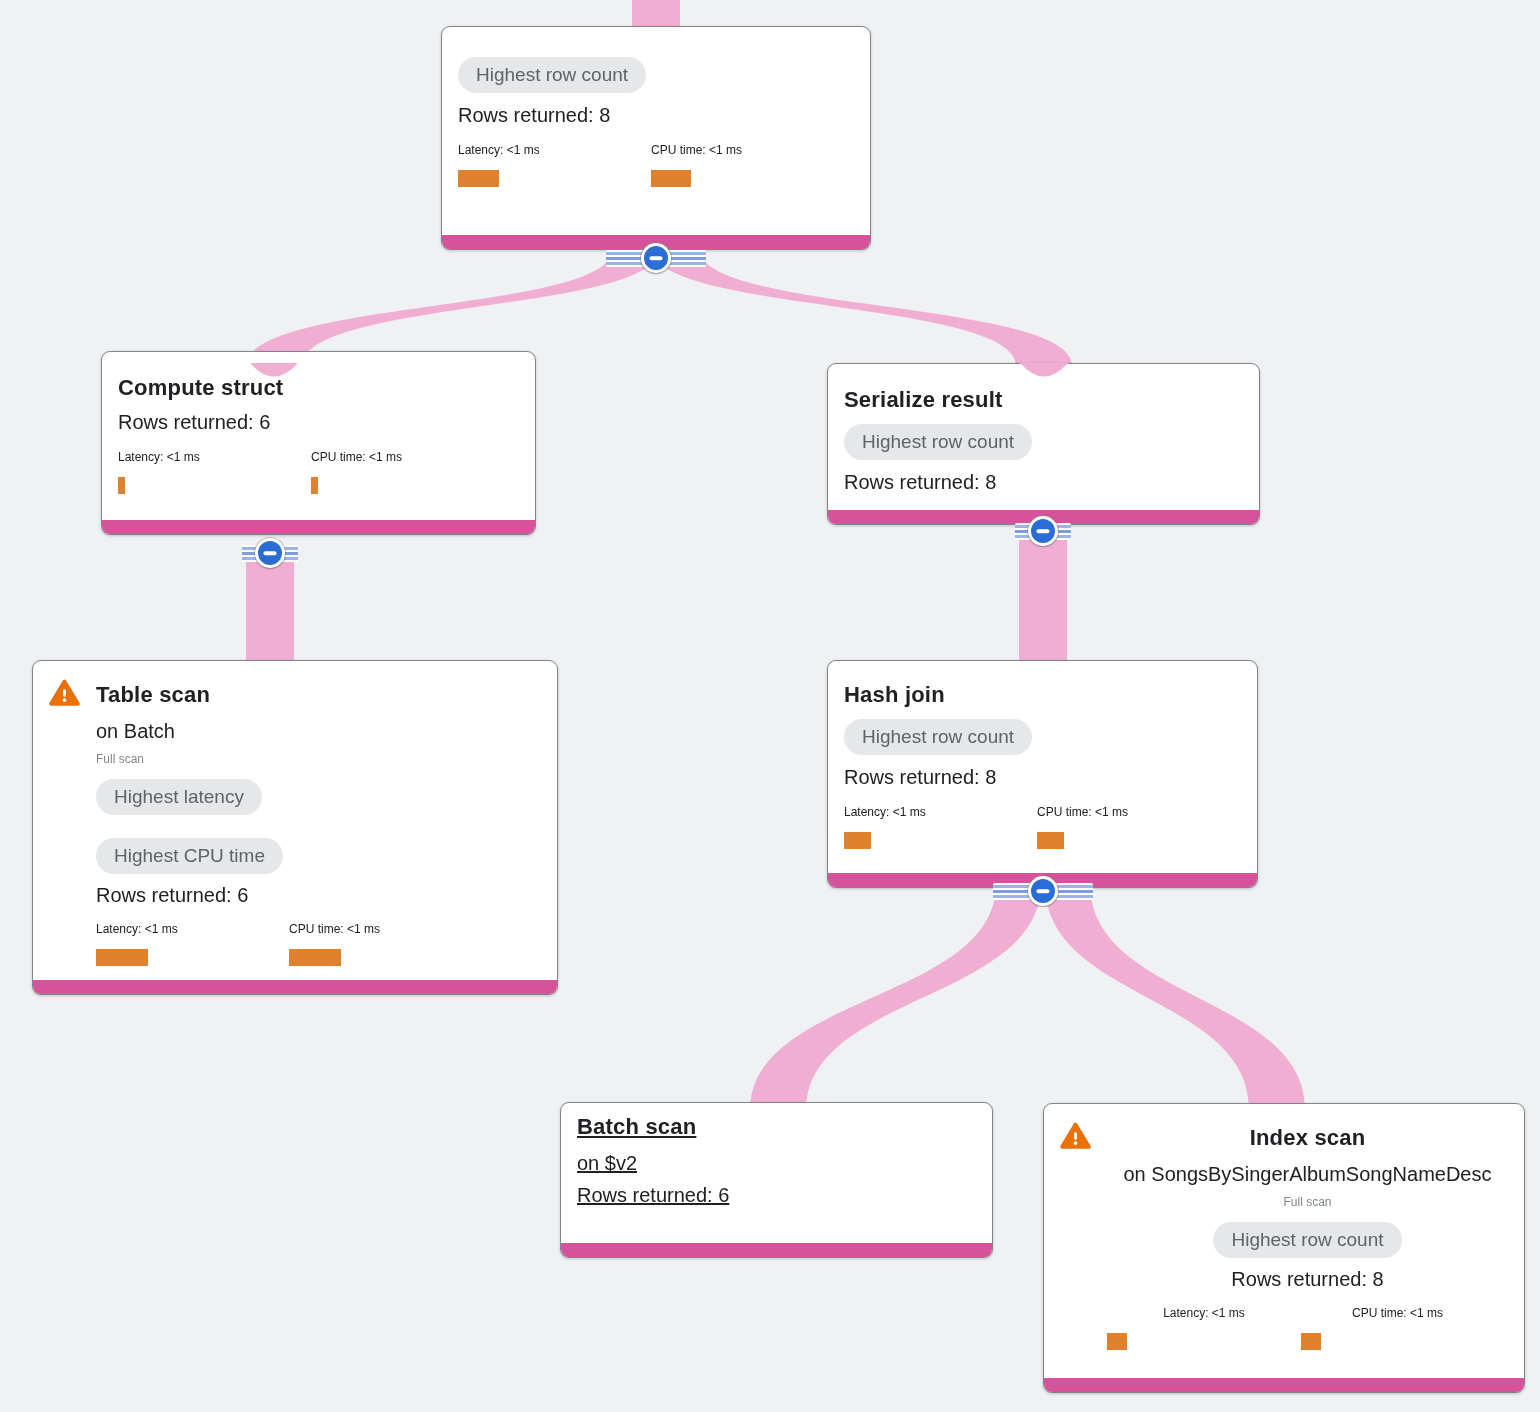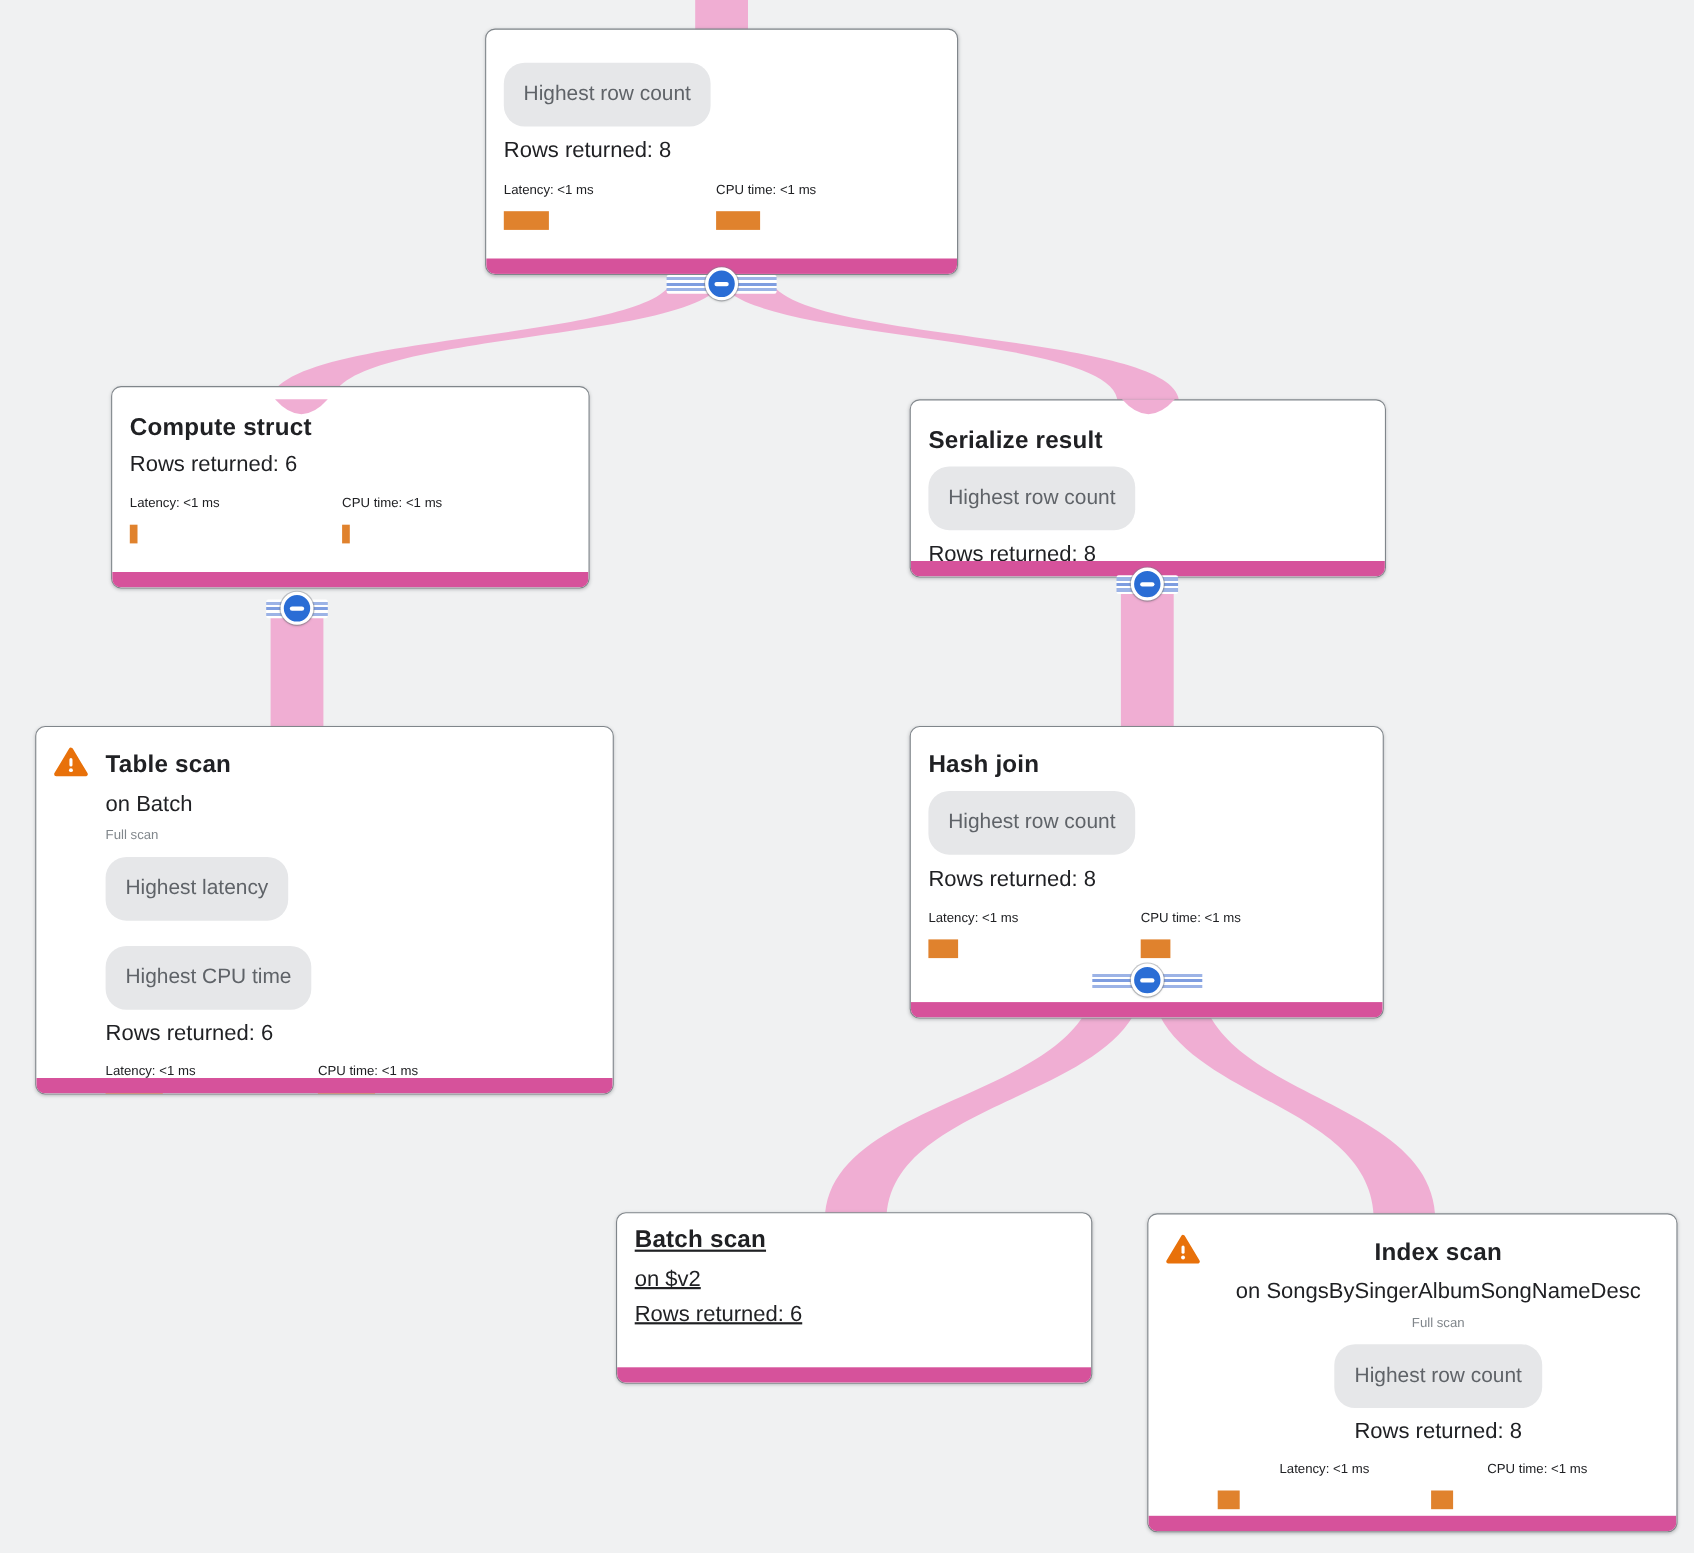--- a/index.html
+++ b/index.html
@@ -45,21 +45,21 @@
     font-size:22px;line-height:28px;font-weight:700;
     letter-spacing:.2px;color:var(--text-primary);
   }
   .node-sub{font-size:20px;line-height:24px;margin-top:10px;color:var(--text-primary);}
   .node-scan-type{font-size:12px;line-height:24px;margin-top:4px;color:var(--text-secondary);}
   .badge{
     display:inline-block;
     background:var(--badge-bg);
     color:var(--badge-text);
     font-size:19px;line-height:24px;
-    padding:17px 18px;
+    padding:6px 18px;
     border-radius:19px;
     margin-top:10px;
   }
   .badge-row{display:block;}
   .node-rows{font-size:20px;line-height:24px;margin-top:10px;color:var(--text-primary);}
   .metrics{display:flex;margin-top:11px;}
   .metric{width:193px;}
   .metric-label{font-size:12px;line-height:24px;color:var(--text-primary);white-space:nowrap;}
   .metric-bar{height:17px;margin-top:8px;background:var(--bar-orange);}
   .node-footer{
@@ -172,21 +172,21 @@
       </div>
       <div class="metric">
         <div class="metric-label">CPU time: &lt;1 ms</div>
         <div class="metric-bar" style="width: 52px;"></div>
       </div>
     </div>
   </div>
   <div class="node-footer"></div>
 </div>
 
-<div class="node" style="left:827px;top:660px;width:431px;height:266px;">
+<div class="node" style="left:827px;top:660px;width:431px;height:228px;">
   <div class="node-body">
     <div class="node-title">Hash join</div>
     <span class="badge">Highest row count</span>
     <div class="node-rows">Rows returned: 8</div>
     <div class="metrics">
       <div class="metric">
         <div class="metric-label">Latency: &lt;1 ms</div>
         <div class="metric-bar" style="width: 27px;"></div>
       </div>
       <div class="metric">

